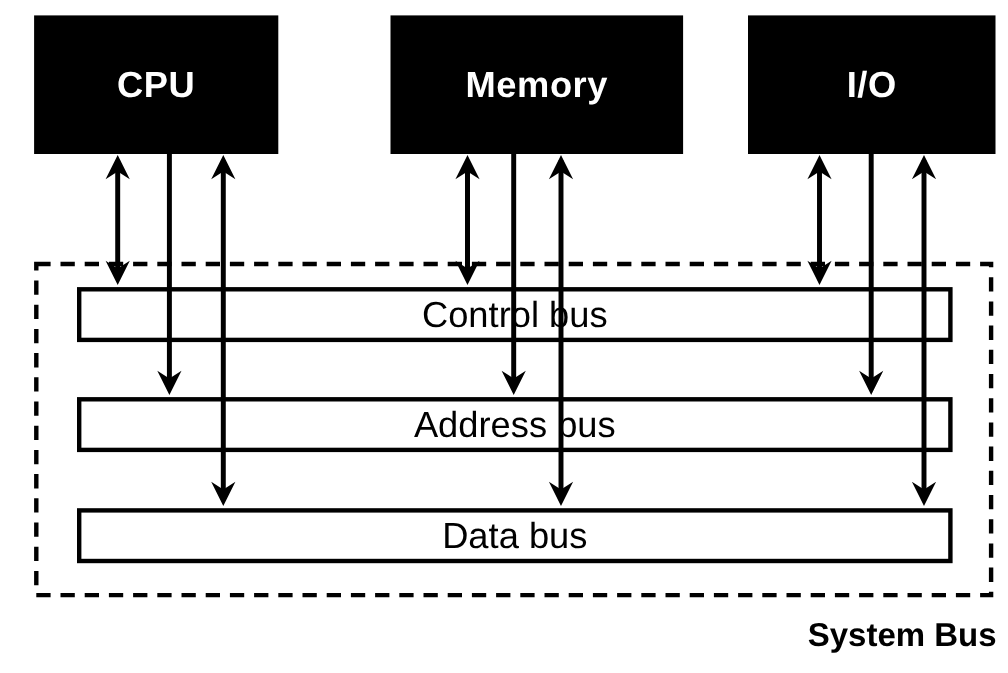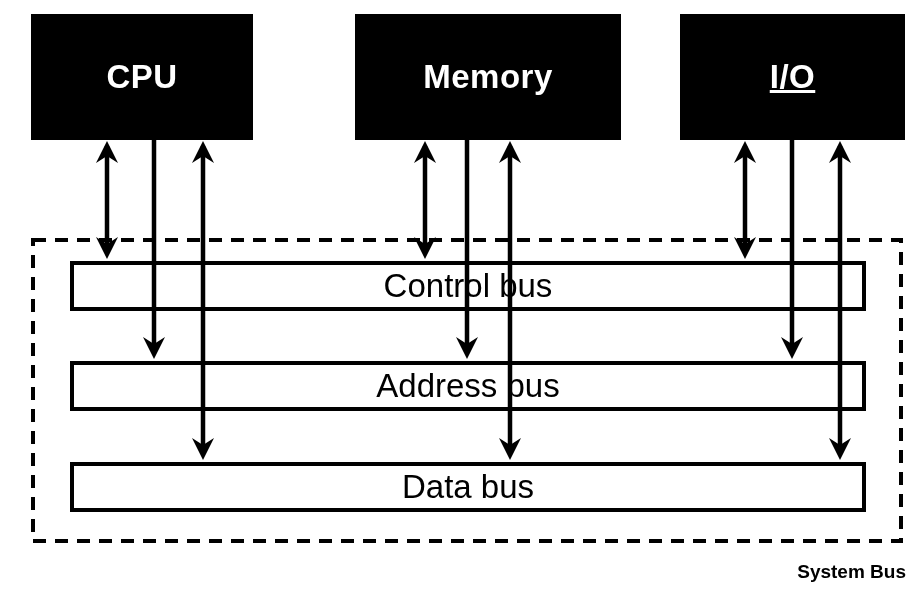--- a/index.html
+++ b/index.html
@@ -49,40 +49,40 @@
     left: 0;
     top: 0;
     width: 916px;
     height: 612px;
     pointer-events: none;
   }
   .system-bus-label {
     position: absolute;
     top: 561px;
     right: 10px;
-    font-size: 19px;
+    font-size: 30px;
     font-weight: bold;
     color: var(--ink, #000000);
   }
   .arrow-line { stroke: var(--ink, #000000); stroke-width: 4.5; fill: none; }
   .arrow-head { fill: var(--ink, #000000); stroke: none; }
   .dashed-border { fill: none; stroke: var(--ink, #000000); stroke-width: 4; stroke-dasharray: 13 9; }
 </style>
 </head>
 <body>
 
 <div class="canvas">
 
   <div class="device" style="left:31px;width:222px;">
     <span>CPU</span>
   </div>
   <div class="device" style="left:355px;width:266px;">
     <span>Memory</span>
   </div>
-  <div class="device" style="left:680px;width:225px;text-decoration:underline;">
+  <div class="device" style="left:680px;width:225px;">
     <span>I/O</span>
   </div>
 
   <div class="bus bus-control">
     <span>Control bus</span>
   </div>
   <div class="bus bus-data">
     <span>Data bus</span>
   </div>
   <div class="bus bus-address">

